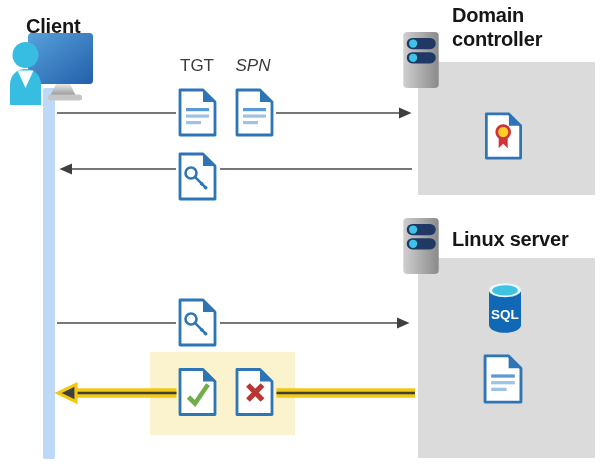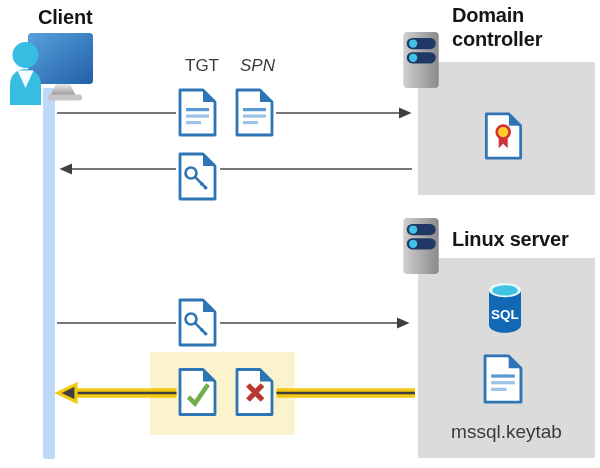--- a/index.html
+++ b/index.html
@@ -23,21 +23,21 @@
     --person-cyan:#38BDE2;
     --title-ink:#161616;
     --label-ink:#3B3B3B;
   }
   html,body{margin:0;padding:0;background:#fff;font-family:"Liberation Sans",sans-serif;}
   #canvas{position:relative;width:600px;height:468px;background:#fff;overflow:hidden;}
   .gray-box{position:absolute;background:var(--box-gray);z-index:0;}
   .yellow-box{position:absolute;background:var(--highlight-yellow);z-index:1;}
   .timeline{position:absolute;background:var(--timeline-blue);border-radius:2px;z-index:0;}
   .title{position:absolute;font-weight:bold;font-size:20px;line-height:24px;color:var(--title-ink);letter-spacing:-0.2px;z-index:4;}
-  .small-label{position:absolute;font-size:17px;color:var(--label-ink);text-align:right;z-index:4;}
+  .small-label{position:absolute;font-size:17px;color:var(--label-ink);text-align:center;z-index:4;}
   .big-label{position:absolute;font-size:19px;color:var(--label-ink);text-align:center;z-index:4;}
   .icon{position:absolute;z-index:3;}
   .arrows{position:absolute;left:0;top:0;z-index:2;pointer-events:none;}
   svg{display:block;}
   .doc-body{fill:#fff;stroke:var(--doc-blue);stroke-width:2.8;stroke-linejoin:round;}
   .doc-fold{fill:var(--doc-blue);}
   .doc-line1{fill:var(--doc-line-med);}
   .doc-line2{fill:var(--doc-line-light);}
   .key-stroke{fill:none;stroke:var(--doc-blue);stroke-width:2.6;}
   .check-stroke{fill:none;stroke:var(--check-green);stroke-width:4.6;}
@@ -192,22 +192,21 @@
   </svg>
 
   <svg class="icon" style="left:483px;top:353px;" width="40" height="52" viewBox="0 0 39 49">
     <path class="doc-body" d="M2 2 H25 L37 14 V47 H2 Z"></path>
     <path class="doc-fold" d="M25 2 V14 H37 Z"></path>
     <rect class="doc-line1" x="8" y="20" width="23" height="3.2"></rect>
     <rect class="doc-line2" x="8" y="26.5" width="23" height="3.2"></rect>
     <rect class="doc-line2" x="8" y="33" width="15" height="3.2"></rect>
   </svg>
 
-  <div class="title" style="left:26px;top:5px;margin-left:12px;">Client</div>
+  <div class="title" style="left:26px;top:14px;">Client</div>
   <div class="title" style="left:452px;top:3px;width:150px;">Domain controller</div>
   <div class="title" style="left:452px;top:227px;width:150px;">Linux server</div>
 
   <div class="small-label" style="left:175px;top:56px;width:44px;">TGT</div>
   <div class="small-label" style="left:231px;top:56px;width:44px;font-style:italic;">SPN</div>
 
-  <div class="big-label" style="left:418px;top:421px;width:177px;">mssql.keytab</div>
 
 </div>
 
 </body></html>

